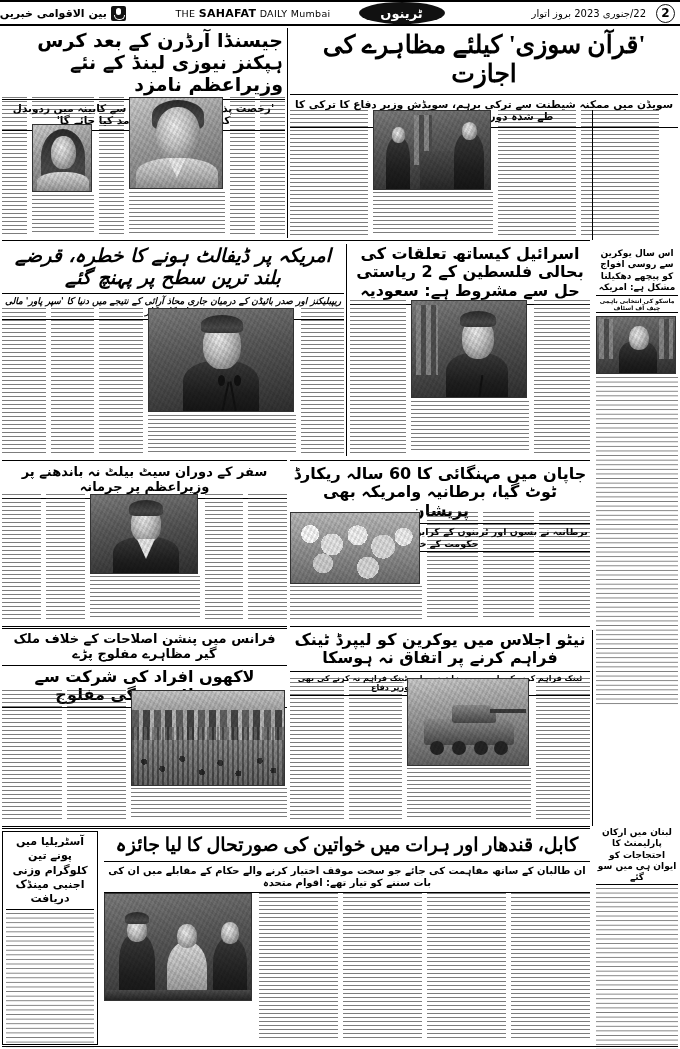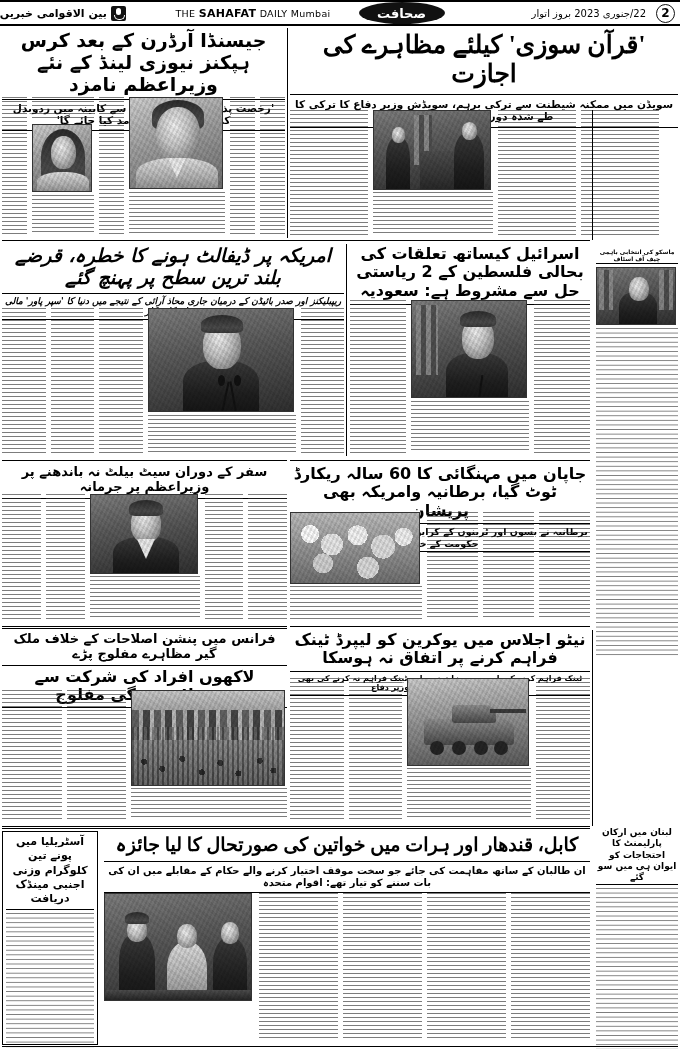--- a/index.html
+++ b/index.html
@@ -216,32 +216,32 @@
 
 <div id="page">
 
   <div class="masthead">
     <div class="mh-left">
       <span class="mh-urdu">بین الاقوامی خبریں</span>
       <span class="mic-icon"></span>
     </div>
     <div class="mh-center">
       <span class="mh-english"><span>THE </span><b>SAHAFAT</b><span> DAILY Mumbai</span></span>
-      <span class="logo-oval">صحافت</span>
+      <span class="logo-oval">ٹرینوں</span>
     </div>
     <div class="mh-right">
       <span class="mh-date">22/جنوری 2023 بروز اتوار</span>
       <span class="page-num">2</span>
     </div>
   </div>
 
   <div class="blk" style="left:287px; top:28px; width:0; height:210px; border-right:1.2px solid #000;"></div>
 
   <div class="blk" style="left:2px; top:29px; width:283px;">
-    <div class="hl hl-xl rule-bot" style="padding:1px 2px 3px;">جیسنڈا آرڈرن کے بعد کرس ہپکنز نیوزی لینڈ کے نئے وزیراعظم نامزد</div>
+    <div class="hl hl-xl rule-bot" style="padding:1px 2px 3px;text-align:right;">جیسنڈا آرڈرن کے بعد کرس ہپکنز نیوزی لینڈ کے نئے وزیراعظم نامزد</div>
     <div class="sub rule-bot" style="padding:2px 2px 3px; font-size:10.5px;">'رخصت پذیر رہنما کی جانب سے کابینہ میں ردوبدل کی تجویز پر عملدرآمد کیا جائے گا'</div>
   </div>
 
   <div class="blk" style="left:2px; top:97px; width:283px; height:140px;">
     <div class="cols" style="height:100%;">
 
       <div class="body-col tight" style="width:16px; height:138px;"></div>
 
       <div style="width:62px; position:relative;">
         <div class="body-col tight" style="height:24px;"></div>
@@ -294,20 +294,21 @@
       </div>
       <div class="body-col tight" style="width:56px; height:126px;"></div>
       <div class="body-col tight" style="width:56px; height:126px;"></div>
       <div style="width:14px;"></div>
     </div>
   </div>
 
   <div class="blk" style="left:592px; top:110px; width:0; height:130px; border-right:1px solid #000;"></div>
 
   <div class="blk" style="left:596px; top:247px; width:82px;">
+    <div class="hl hl-xs rule-bot" style="padding:1px 1px 2px; line-height:1.25;">اس سال یوکرین سے روسی افواج کو پیچھے دھکیلنا مشکل ہے: امریکہ</div>
     <div class="sub rule-bot" style="padding:1px; font-size:6px;">ماسکو کی انتخابی باہمی چیف آف اسٹاف</div>
     <div class="photo indoor-bg" style="width:80px; height:58px; margin-top:3px;">
       <div class="flagpanel" style="left:2px; top:2px; width:14px; height:40px;"></div>
       <div class="flagpanel" style="right:2px; top:2px; width:14px; height:40px;"></div>
       <div class="suit" style="left:22px; top:24px; width:38px; height:34px;"></div>
       <div class="face" style="left:32px; top:9px; width:20px; height:24px;"></div>
       <div class="ph-grain"></div>
     </div>
     <div class="body-col" style="height:330px; margin-top:3px;"></div>
   </div>

